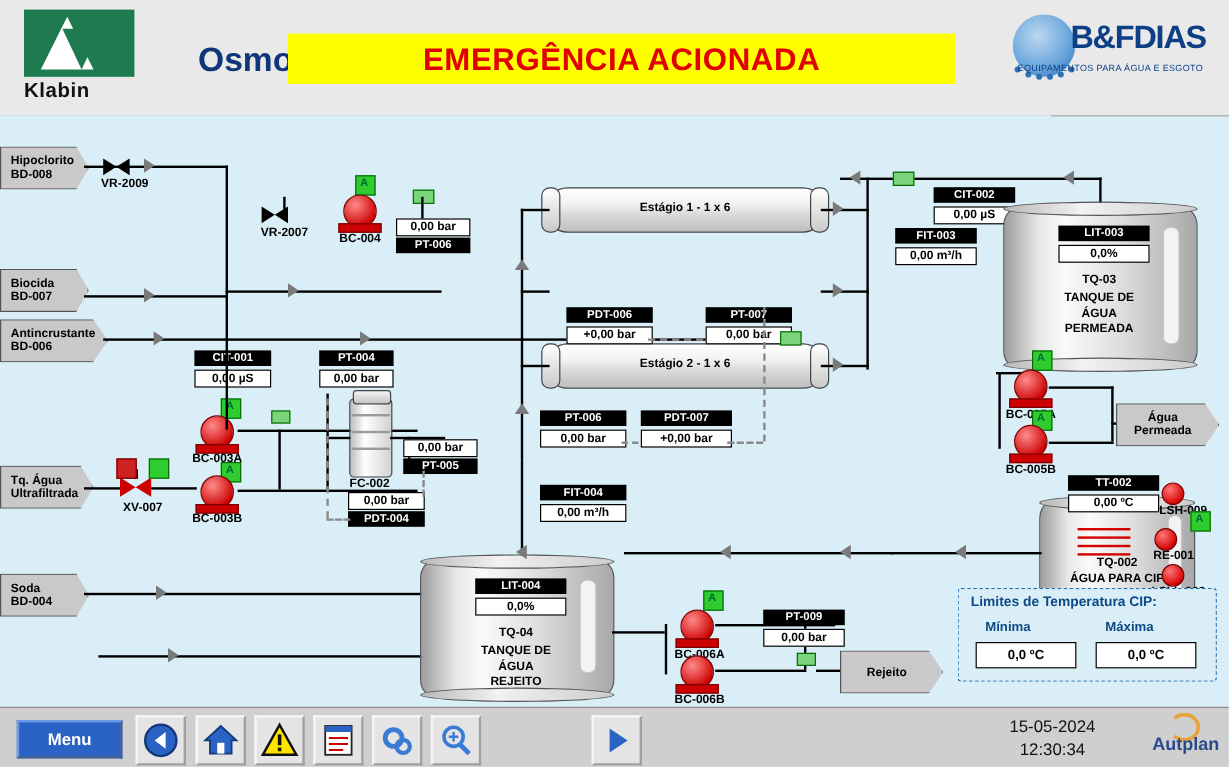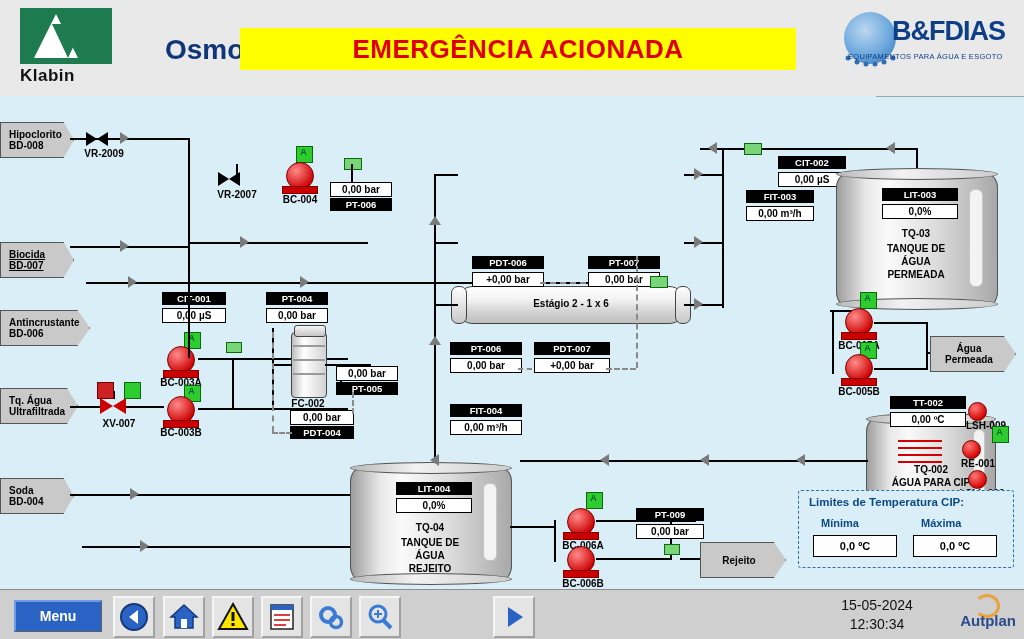--- a/index.html
+++ b/index.html
@@ -211,24 +211,24 @@
       <div class="steps-state">SISTEMA PARADO</div>
       <div class="steps-time">0000 m00 s</div>
     </div>
   </div>
 
   <div class="canvas">
 
     <div class="src" style="left:0;top:26px;width:72px;">
       <span><span>Hipoclorito</span><br><span>BD-008</span></span>
     </div>
-    <div class="src" style="left:0;top:146px;width:72px;text-decoration:underline;">
+    <div class="src" style="left:0;top:128px;width:72px;">
       <span><span>Biocida</span><br><span>BD-007</span></span>
     </div>
-    <div class="src" style="left:0;top:170px;width:88px;margin-top:44px;">
+    <div class="src" style="left:0;top:170px;width:88px;">
       <span><span>Antincrustante</span><br><span>BD-006</span></span>
     </div>
     <div class="src" style="left:0;top:292px;width:76px;">
       <span><span>Tq. Água</span><br><span>Ultrafiltrada</span></span>
     </div>
     <div class="src" style="left:0;top:382px;width:72px;">
       <span><span>Soda</span><br><span>BD-004</span></span>
     </div>
 
     <div class="line hline" style="left:70px;top:42px;width:120px;"></div>
@@ -324,20 +324,25 @@
 
     <div class="val" style="left:336px;top:270px;width:56px;">0,00 bar</div>
     <div class="tag" style="left:336px;top:286px;width:56px;">PT-005</div>
 
     <div class="val" style="left:290px;top:314px;width:58px;">0,00 bar</div>
     <div class="tag" style="left:290px;top:330px;width:58px;">PDT-004</div>
     <div class="dash-v" style="left:272px;top:236px;height:100px;"></div>
     <div class="dash-v" style="left:352px;top:296px;height:22px;"></div>
     <div class="dash-h" style="left:272px;top:336px;width:20px;"></div>
 
+    <div class="vessel" style="left:455px;top:60px;width:230px;">
+      <div class="cap" style="left:-5px;"></div>
+        <div class="cap" style="right:-5px;"></div>
+      <div class="txt">Estágio 1 - 1 x 6</div>
+    </div>
     <div class="vessel" style="left:455px;top:190px;width:230px;">
       <div class="cap" style="left:-5px;"></div>
         <div class="cap" style="right:-5px;"></div>
       <div class="txt">Estágio 2 - 1 x 6</div>
     </div>
 
     <div class="line vline" style="left:434px;top:78px;height:210px;"></div>
     <div class="line hline" style="left:434px;top:78px;width:24px;"></div>
     <div class="line hline" style="left:434px;top:146px;width:24px;"></div>
     <div class="line hline" style="left:434px;top:208px;width:24px;"></div>

